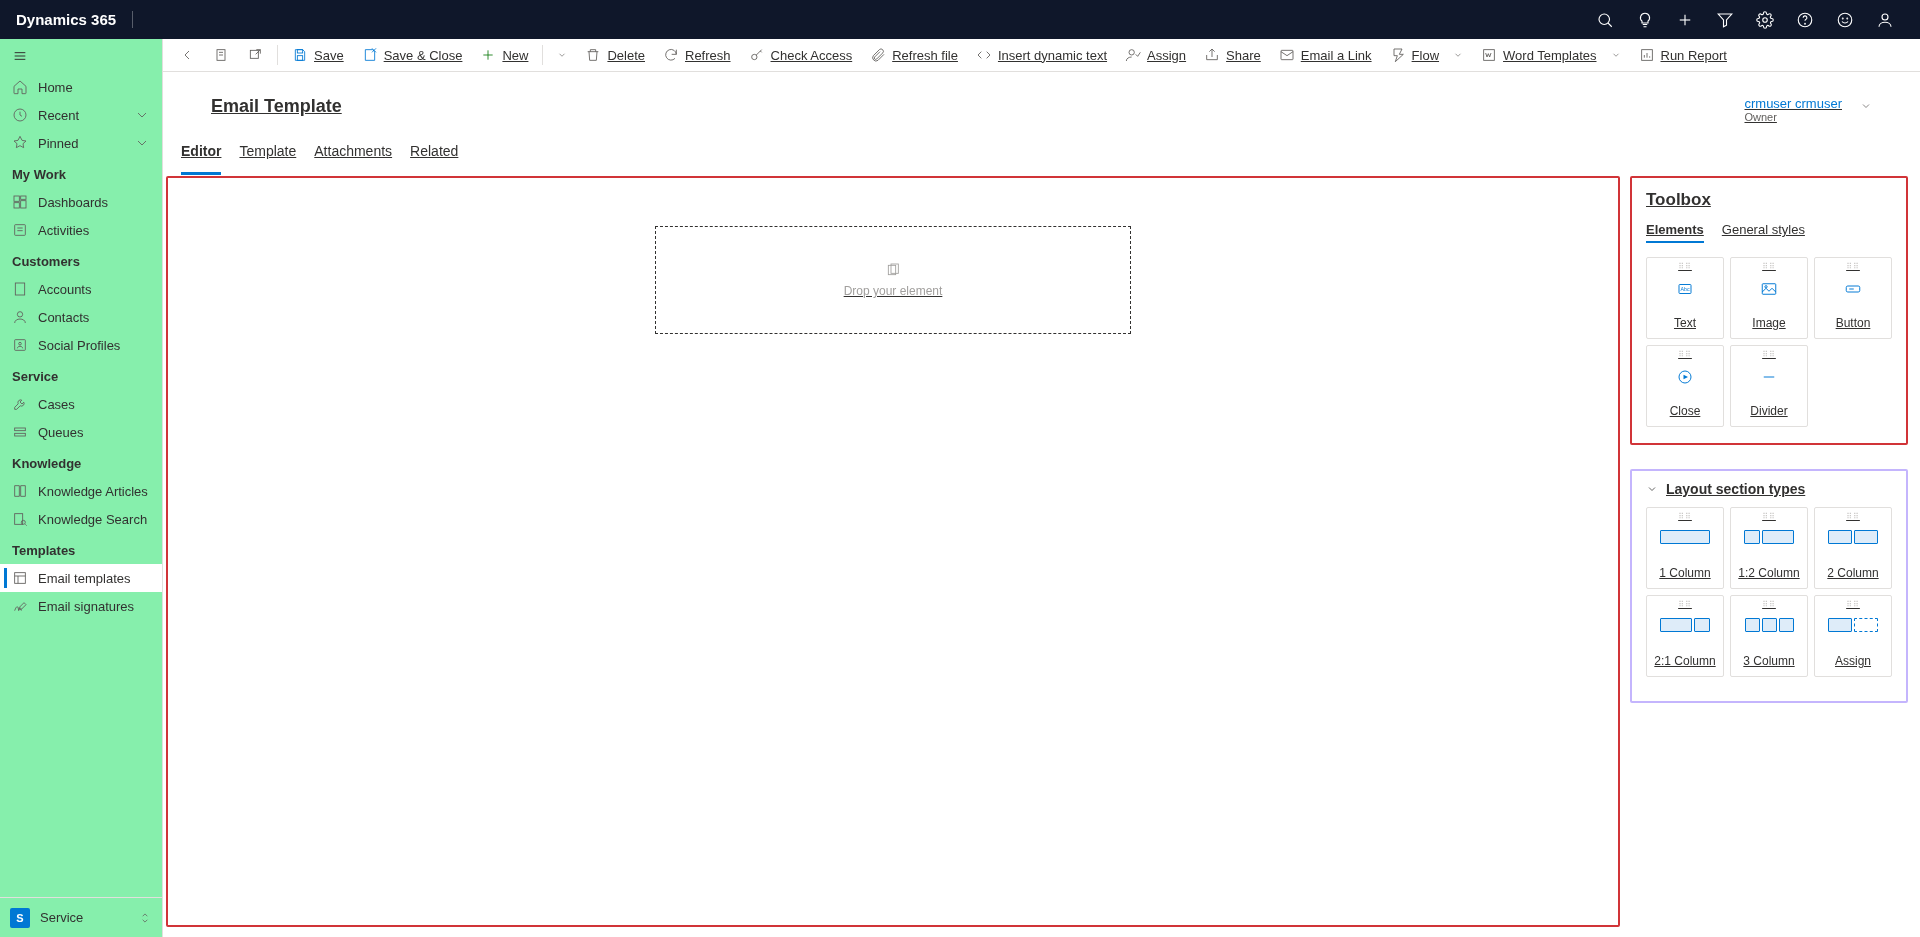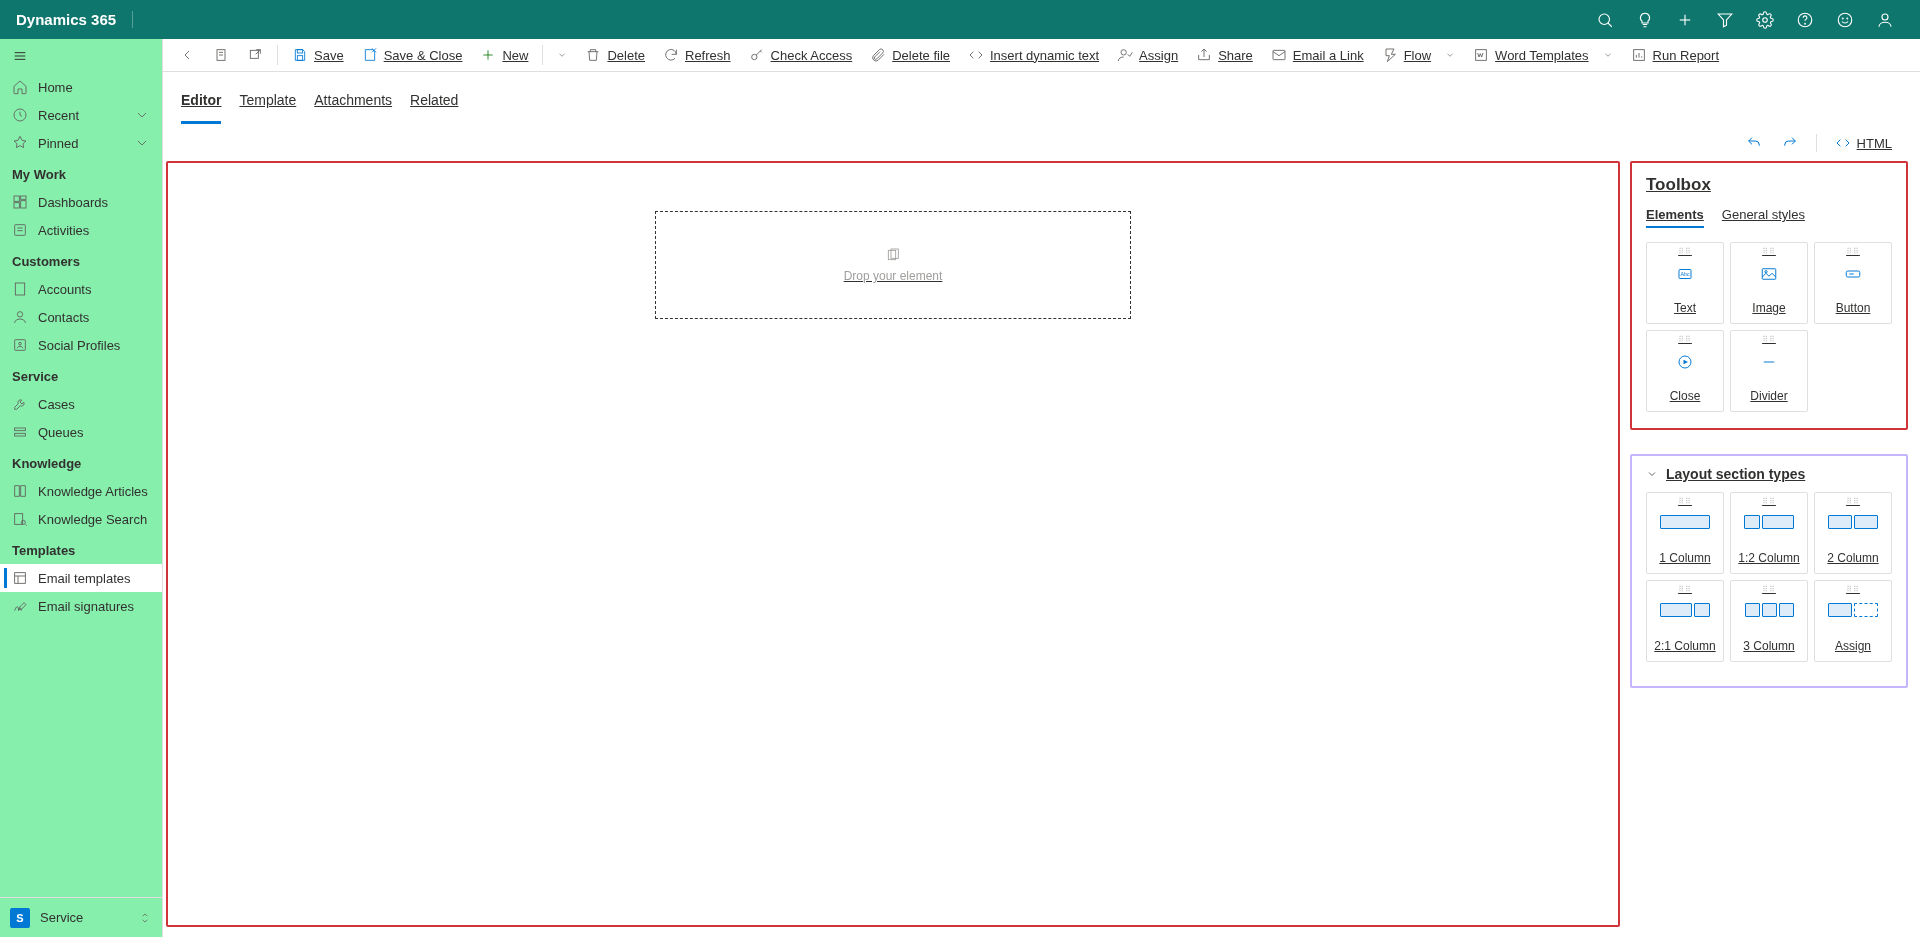--- a/index.html
+++ b/index.html
@@ -1,19 +1,19 @@
 <!DOCTYPE html>
 <html><head>
   <meta charset="utf-8">
   <style>
     * { box-sizing: border-box; margin: 0; padding: 0; }
     body { font-family: "Segoe UI", Arial, sans-serif; font-size: 13px; color: #323130; background: #fff; overflow: hidden; }
     
     
-    .top-header { height: 39px; background: #0f766e; display: flex; align-items: center; padding: 0 16px; color: #fff; justify-content: space-between; }
+    .top-header { height: 39px; background: #0f172a; display: flex; align-items: center; padding: 0 16px; color: #fff; justify-content: space-between; }
     .brand { font-weight: 600; font-size: 15px; padding-right: 16px; border-right: 1px solid rgba(255,255,255,0.3); }
     .top-icons { display: flex; gap: 2px; }
     .top-icon { width: 38px; height: 39px; display: flex; align-items: center; justify-content: center; cursor: pointer; }
     .top-icon svg { width: 18px; height: 18px; stroke: #fff; fill: none; stroke-width: 1.5; }
     
     
     .main { display: flex; height: calc(100vh - 39px); }
     
     
     .sidebar { width: 163px; background: #86efac; border-right: 1px solid #e1dfdd; display: flex; flex-direction: column; }
@@ -358,21 +358,21 @@
           <svg class="tb-icon" viewBox="0 0 24 24">
             <circle cx="8" cy="15" r="4"></circle>
             <path d="M11 12l8-8M17 6l2 2"></path>
           </svg>
           <span>Check Access</span>
         </div>
       <div class="tb-btn">
           <svg class="tb-icon" viewBox="0 0 24 24">
             <path d="M21 11l-9 9a5 5 0 0 1-7-7l9-9a3.5 3.5 0 0 1 5 5l-9 9a2 2 0 0 1-3-3l8-8"></path>
           </svg>
-          <span>Delete file</span>
+          <span>Refresh file</span>
         </div>
       <div class="tb-btn">
           <svg class="tb-icon" viewBox="0 0 24 24">
             <polyline points="8 7 3 12 8 17"></polyline>
             <polyline points="16 7 21 12 16 17"></polyline>
           </svg>
           <span>Insert dynamic text</span>
         </div>
       <div class="tb-btn">
           <svg class="tb-icon" viewBox="0 0 24 24">
@@ -418,50 +418,40 @@
           <svg class="tb-icon" viewBox="0 0 24 24">
             <rect x="4" y="4" width="16" height="16"></rect>
             <line x1="8" y1="16" x2="8" y2="12"></line>
             <line x1="12" y1="16" x2="12" y2="9"></line>
             <line x1="16" y1="16" x2="16" y2="14"></line>
           </svg>
           <span>Run Report</span>
         </div>
     </div>
 
+    <div class="page-header">
+      <h1>Email Template</h1>
+      <div class="owner-block">
+        <div>
+          <div class="owner-name">crmuser crmuser</div>
+          <div class="owner-label">Owner</div>
+        </div>
+        <svg class="tb-chev" viewBox="0 0 24 24" style="width:12px;height:12px;stroke:#605e5c;fill:none;stroke-width:1.5;margin-top:4px;cursor:pointer">
+            <polyline points="6 9 12 15 18 9"></polyline>
+          </svg>
+      </div>
+    </div>
 
     <div class="tabs">
       <div class="tab active">Editor</div>
       <div class="tab">Template</div>
       <div class="tab">Attachments</div>
       <div class="tab">Related</div>
     </div>
 
-    <div class="sub-toolbar">
-      <div class="st-btn">
-          <svg class="st-icon" viewBox="0 0 24 24">
-            <path d="M9 14L4 9l5-5"></path>
-            <path d="M4 9h10a6 6 0 0 1 6 6v1"></path>
-          </svg>
-        </div>
-      <div class="st-btn">
-          <svg class="st-icon" viewBox="0 0 24 24">
-            <path d="M15 14l5-5-5-5"></path>
-            <path d="M20 9H10a6 6 0 0 0-6 6v1"></path>
-          </svg>
-        </div>
-      <div class="st-sep"></div>
-      <div class="st-btn">
-          <svg class="st-icon" viewBox="0 0 24 24">
-            <polyline points="8 7 3 12 8 17"></polyline>
-            <polyline points="16 7 21 12 16 17"></polyline>
-          </svg>
-          <span style="color:#323130">HTML</span>
-        </div>
-    </div>
 
     <div class="editor-row">
       <div class="canvas-wrap">
         <div class="dropzone">
           <svg class="dz-icon" viewBox="0 0 24 24">
               <rect x="5" y="5" width="11" height="14"></rect>
               <rect x="9" y="3" width="11" height="14"></rect>
             </svg>
           <div class="dz-text">Drop your element</div>
         </div>

